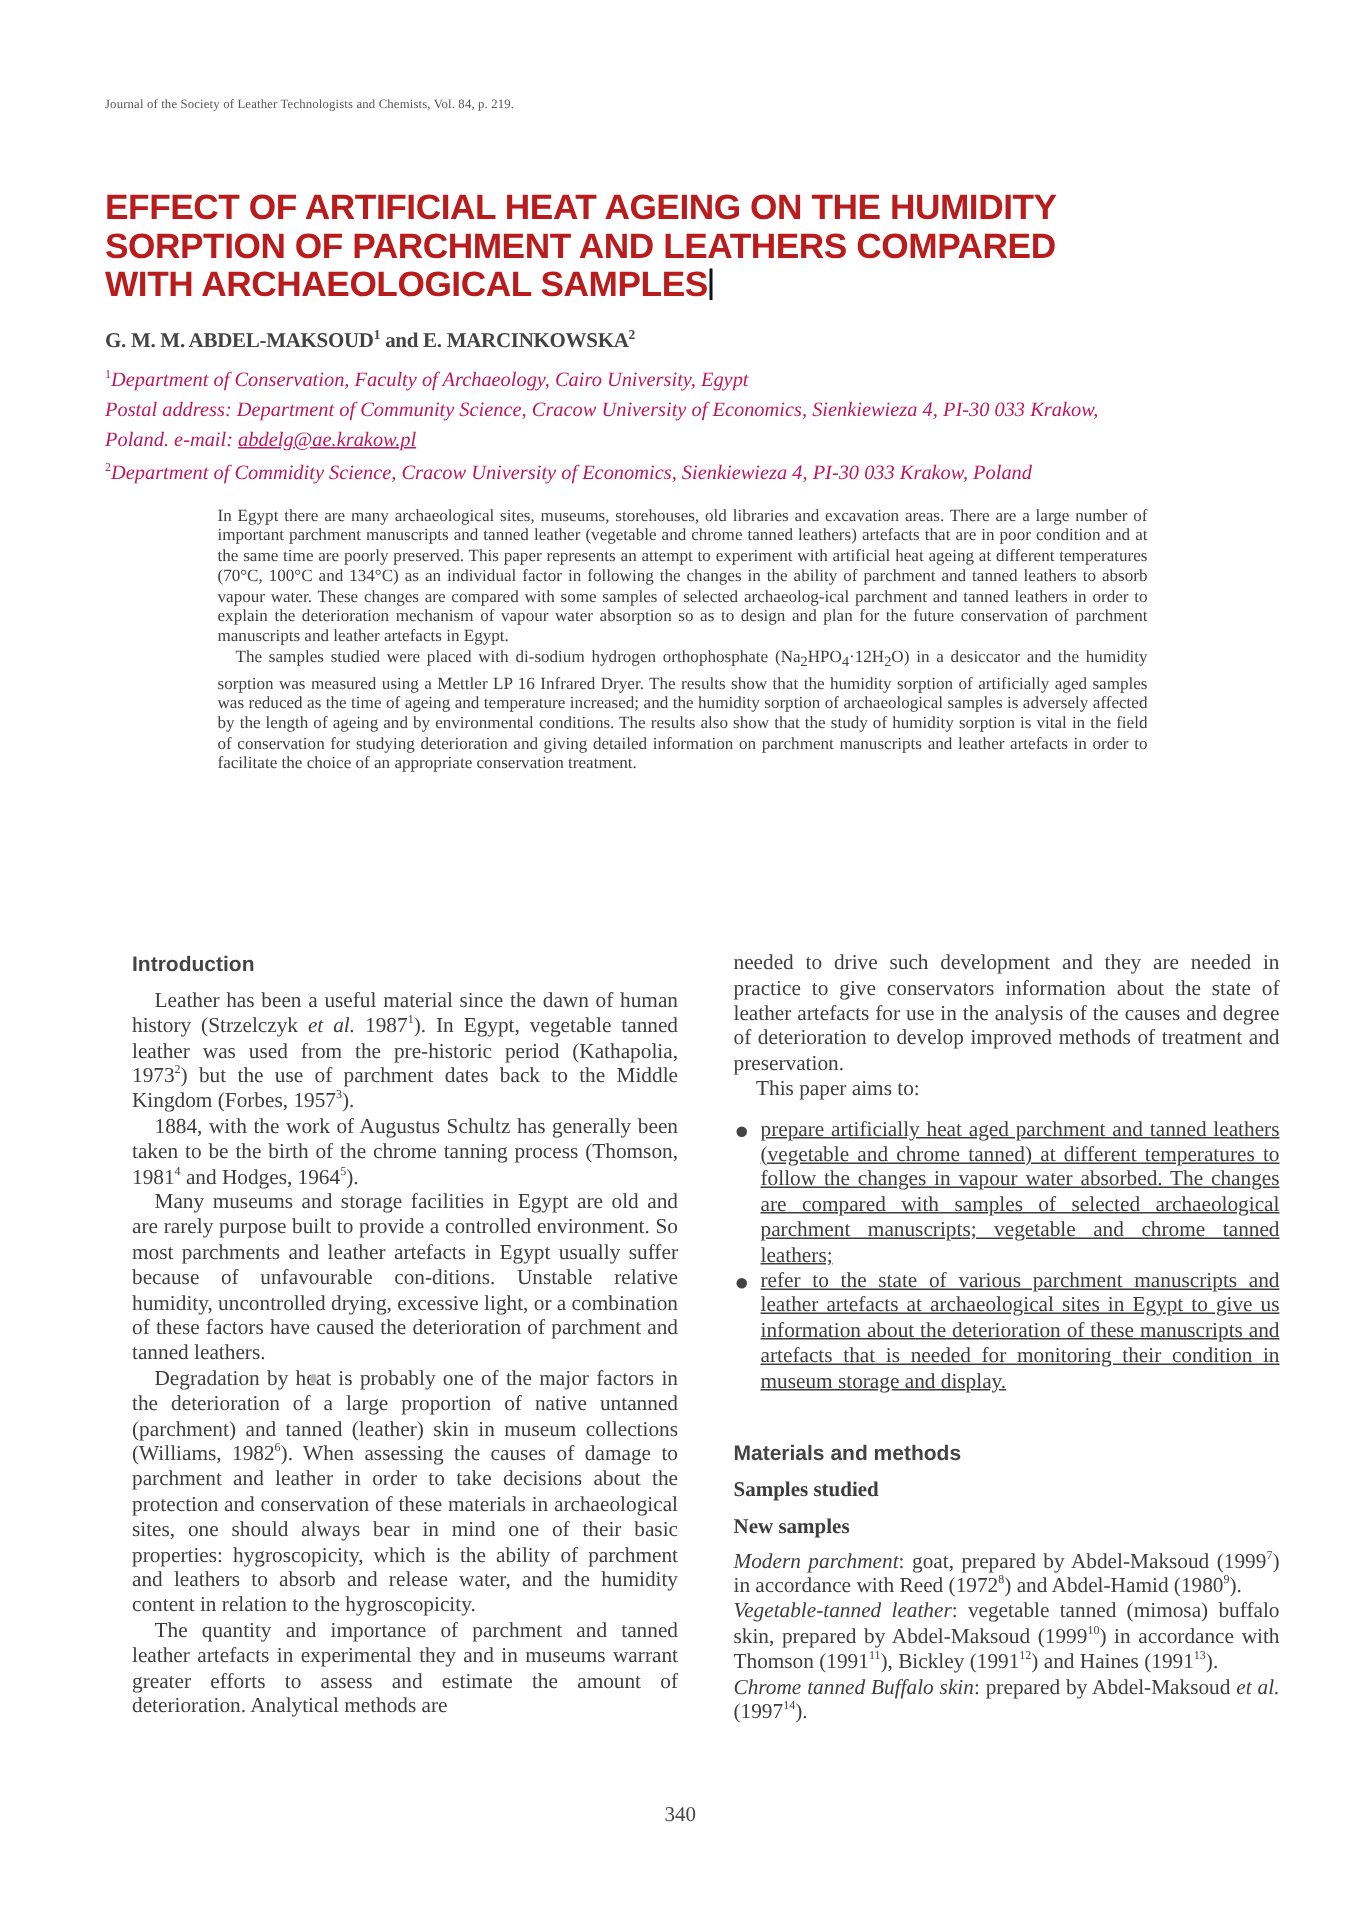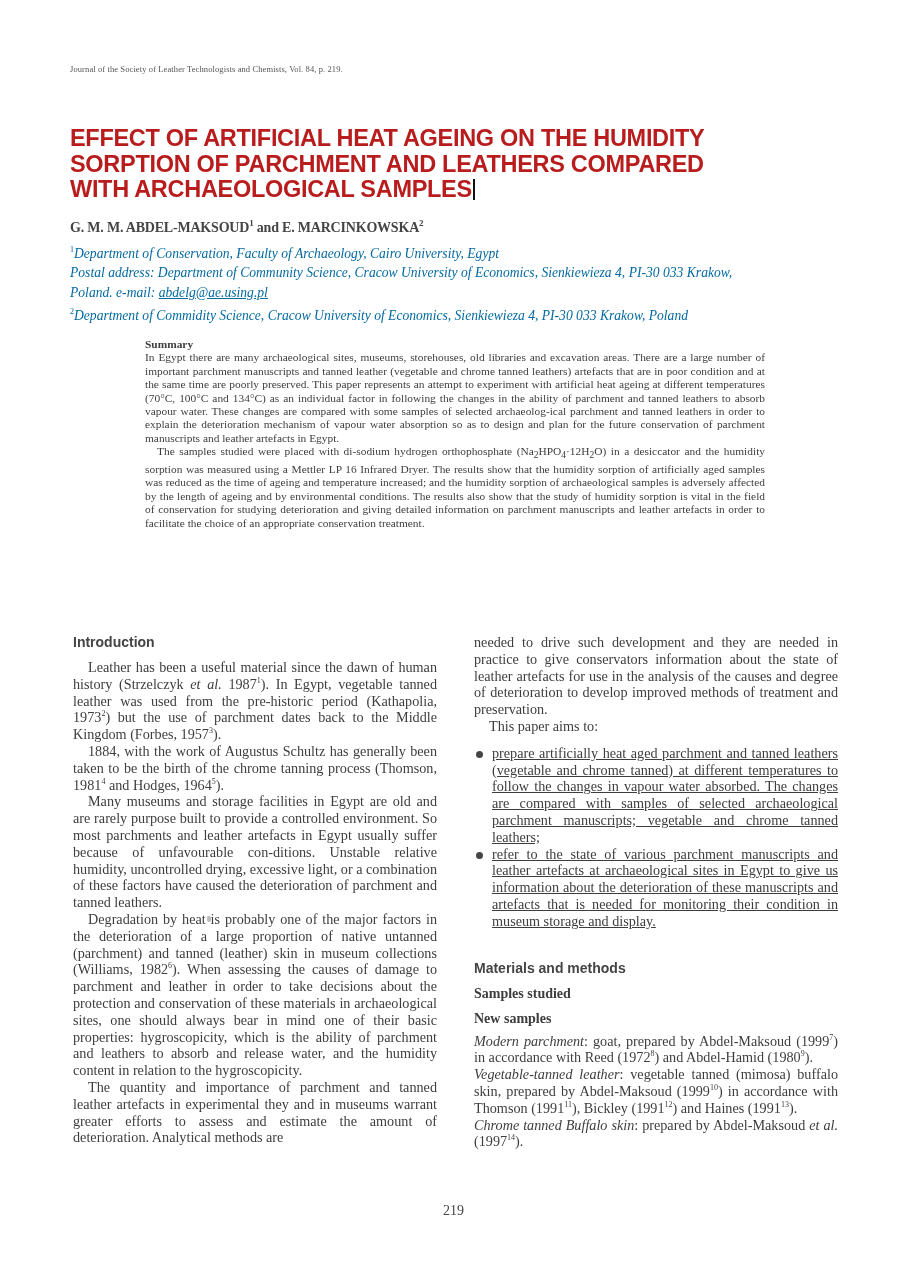--- a/index.html
+++ b/index.html
@@ -2,28 +2,28 @@
 <html><head>
 <meta charset="utf-8">
 <style>
   html, body { margin: 0; padding: 0; background: #ffffff; }
   body { width: 903px; height: 1280px; position: relative; overflow: hidden; color: #3a3a3a; font-family: "Liberation Serif", serif; }
   .journal { position: absolute; left: 70px; top: 64px; font-size: 8.5px; color: #555; letter-spacing: 0.1px; }
   .title { position: absolute; left: 70px; top: 126px; width: 790px; font-family: "Liberation Sans", sans-serif; font-weight: bold; font-size: 23.5px; line-height: 25.5px; color: #b91c1c; letter-spacing: -0.3px; margin: 0; }
   .cursor-bar { display: inline-block; width: 2px; height: 21px; background: #111; vertical-align: -3px; margin-left: 1px; }
   .authors { position: absolute; left: 70px; top: 218px; font-family: Liberation Serif, serif; font-weight: bold; font-size: 14px; color: #444; letter-spacing: -0.2px; }
   .authors sup { font-size: 9px; }
-  .affil { position: absolute; left: 70px; top: 240px; width: 800px; font-style: italic; font-size: 13.6px; line-height: 19.5px; color: #0369a1; }
+  .affil { position: absolute; left: 70px; top: 240px; width: 800px; font-style: italic; font-size: 13.6px; line-height: 19.5px; color: #be185d; }
   .affil sup { font-size: 8px; font-style: normal; }
   .affil .email { text-decoration: underline; }
   .summary { position: absolute; left: 145px; top: 338px; width: 620px; font-size: 11.4px; line-height: 13.4px; color: #3d3d3d; text-align: justify; }
   .summary h3 { margin: 0; font-size: 11.4px; font-weight: bold; }
   .summary p { margin: 0; }
   .summary p.indent { text-indent: 12px; }
-  .col { position: absolute; top: 634px; width: 364px; font-size: 14.2px; line-height: 16.8px; color: #3d3d3d; text-align: justify; }
+  .col { position: absolute; top: 634px; width: 364px; font-size: 14.2px; line-height: 16.8px; color: #3d3d3d; text-align: justify; margin-left: 15px; }
   .col.left { left: 73px; }
   .col.right { left: 474px; }
   .col p { margin: 0; }
   .col p.indent { text-indent: 15px; }
   .section-h { font-family: "Liberation Sans", sans-serif; font-weight: bold; font-size: 14px; color: #444; margin: 0 0 8px 0; line-height: 17px; }
   .sub-h { font-weight: bold; font-size: 14px; margin: 8px 0 6px 0; line-height: 17px; }
   .col sup { font-size: 8px; line-height: 0; }
   ul.aims { list-style: none; margin: 10px 0 0 0; padding: 0; text-decoration: underline; }
   ul.aims li { position: relative; padding-left: 18px; }
   ul.aims li .bullet { position: absolute; left: 2px; top: 6px; width: 7px; height: 7px; border-radius: 50%; background: #444; }
@@ -36,26 +36,25 @@
 
 <div class="journal">Journal of the Society of Leather Technologists and Chemists, Vol. 84, p. 219.</div>
 
 <h1 class="title"><span>EFFECT OF ARTIFICIAL HEAT AGEING ON THE HUMIDITY</span><br><span>SORPTION OF PARCHMENT AND LEATHERS COMPARED</span><br><span>WITH ARCHAEOLOGICAL SAMPLES</span><span class="cursor-bar"></span></h1>
 
 <div class="authors"><span>G. M. M. ABDEL-MAKSOUD</span><sup>1</sup><span> and </span><span>E. MARCINKOWSKA</span><sup>2</sup></div>
 
 <div class="affil">
   <div><sup>1</sup><span>Department of Conservation, Faculty of Archaeology, Cairo University, Egypt</span></div>
   <div>Postal address: Department of Community Science, Cracow University of Economics, Sienkiewieza 4, PI-30 033 Krakow,</div>
-  <div><span>Poland. e-mail: </span><span class="email">abdelg@ae.using.pl</span></div>
+  <div><span>Poland. e-mail: </span><span class="email">abdelg@ae.krakow.pl</span></div>
   <div><sup>2</sup><span>Department of Commidity Science, Cracow University of Economics, Sienkiewieza 4, PI-30 033 Krakow, Poland</span></div>
 </div>
 
 <div class="summary">
-  <h3>Summary</h3>
   <p>In Egypt there are many archaeological sites, museums, storehouses, old libraries and excavation areas. There are a large number of important parchment manuscripts and tanned leather (vegetable and chrome tanned leathers) artefacts that are in poor condition and at the same time are poorly preserved. This paper represents an attempt to experiment with artificial heat ageing at different temperatures (70°C, 100°C and 134°C) as an individual factor in following the changes in the ability of parchment and tanned leathers to absorb vapour water. These changes are compared with some samples of selected archaeolog-ical parchment and tanned leathers in order to explain the deterioration mechanism of vapour water absorption so as to design and plan for the future conservation of parchment manuscripts and leather artefacts in Egypt.</p>
   <p class="indent"><span>The samples studied were placed with di-sodium hydrogen orthophosphate (Na</span><sub>2</sub><span>HPO</span><sub>4</sub><span>·12H</span><sub>2</sub><span>O) in a desiccator and the humidity sorption was measured using a Mettler LP 16 Infrared Dryer. The results show that the humidity sorption of artificially aged samples was reduced as the time of ageing and temperature increased; and the humidity sorption of archaeological samples is adversely affected by the length of ageing and by environmental conditions. The results also show that the study of humidity sorption is vital in the field of conservation for studying deterioration and giving detailed information on parchment manuscripts and leather artefacts in order to facilitate the choice of an appropriate conservation treatment.</span></p>
 </div>
 
 <div class="col left">
   <h2 class="section-h">Introduction</h2>
   <p class="indent"><span>Leather has been a useful material since the dawn of human history (Strzelczyk </span><i>et al.</i><span> 1987</span><sup>1</sup><span>). In Egypt, vegetable tanned leather was used from the pre-historic period (Kathapolia, 1973</span><sup>2</sup><span>) but the use of parchment dates back to the Middle Kingdom (Forbes, 1957</span><sup>3</sup><span>).</span></p>
   <p class="indent"><span>1884, with the work of Augustus Schultz has generally been taken to be the birth of the chrome tanning process (Thomson, 1981</span><sup>4</sup><span> and Hodges, 1964</span><sup>5</sup><span>).</span></p>
   <p class="indent">Many museums and storage facilities in Egypt are old and are rarely purpose built to provide a controlled environment. So most parchments and leather artefacts in Egypt usually suffer because of unfavourable con-ditions. Unstable relative humidity, uncontrolled drying, excessive light, or a combination of these factors have caused the deterioration of parchment and tanned leathers.</p>
   <p class="indent"><span>Degradation by heat is probably one of the major factors in the deterioration of a large proportion of native untanned (parchment) and tanned (leather) skin in museum collections (Williams, 1982</span><sup>6</sup><span>). When assessing the causes of damage to parchment and leather in order to take decisions about the protection and conservation of these materials in archaeological sites, one should always bear in mind one of their basic properties: hygroscopicity, which is the ability of parchment and leathers to absorb and release water, and the humidity content in relation to the hygroscopicity.</span></p>
@@ -75,13 +74,13 @@
   <h2 class="section-h">Materials and methods</h2>
   <div class="sub-h">Samples studied</div>
   <div class="sub-h">New samples</div>
   <p><i>Modern parchment</i><span>: goat, prepared by Abdel-Maksoud (1999</span><sup>7</sup><span>) in accordance with Reed (1972</span><sup>8</sup><span>) and Abdel-Hamid (1980</span><sup>9</sup><span>).</span></p>
   <p><i>Vegetable-tanned leather</i><span>: vegetable tanned (mimosa) buffalo skin, prepared by Abdel-Maksoud (1999</span><sup>10</sup><span>) in accordance with Thomson (1991</span><sup>11</sup><span>), Bickley (1991</span><sup>12</sup><span>) and Haines (1991</span><sup>13</sup><span>).</span></p>
   <p><i>Chrome tanned Buffalo skin</i><span>: prepared by Abdel-Maksoud </span><i>et al.</i><span> (1997</span><sup>14</sup><span>).</span></p>
 </div>
 
 <div class="speck" style="left:207px; top:916px;"></div>
 
-<div class="page-num">219</div>
+<div class="page-num">340</div>
 
 </body></html>

